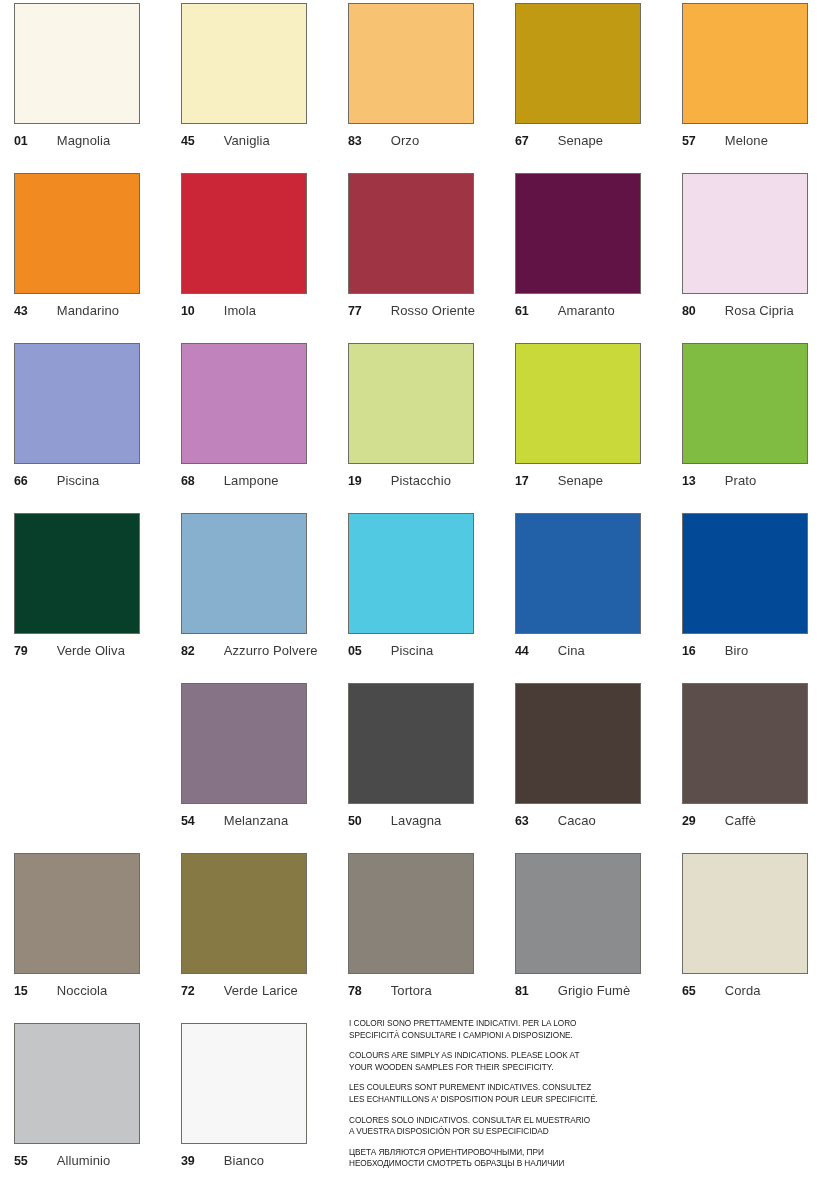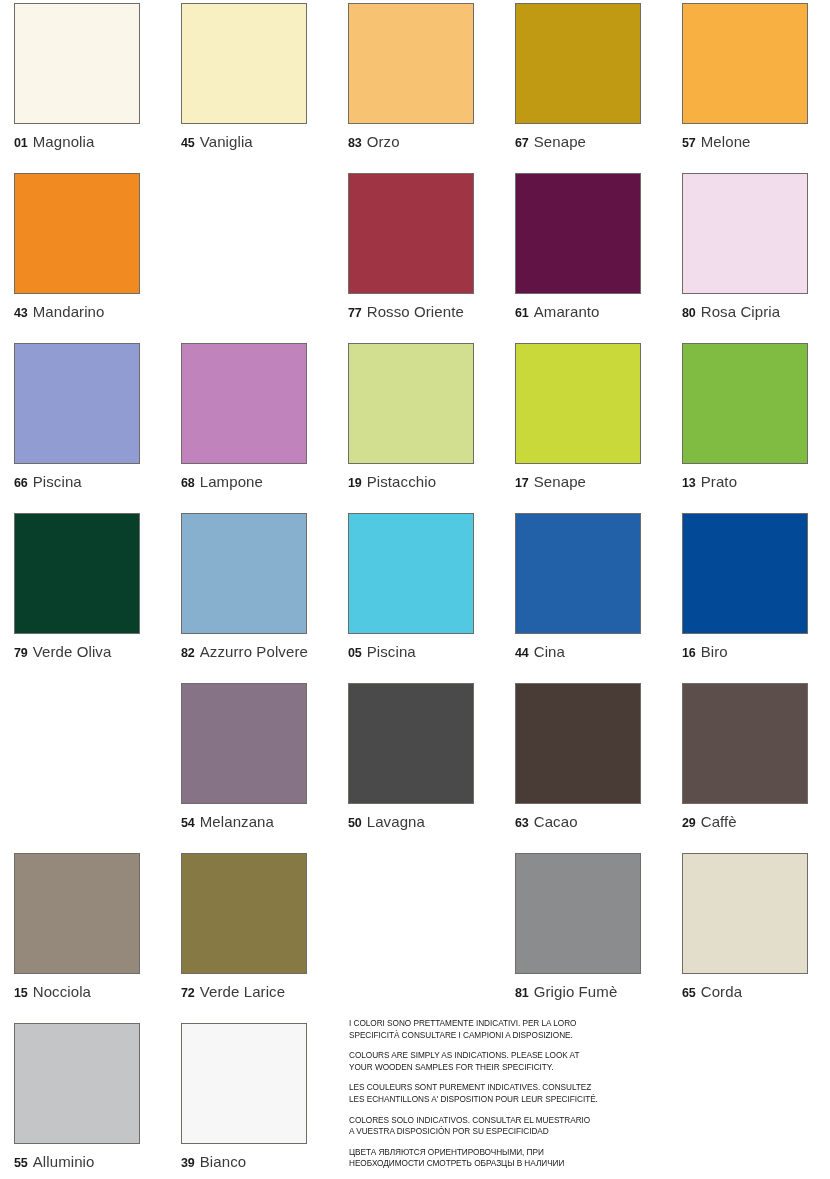--- a/index.html
+++ b/index.html
@@ -46,24 +46,25 @@
   }
 
   .swatch-code {
     font-size: 12.5px;
     font-weight: bold;
     color: #1a1a1a;
     letter-spacing: -0.1px;
   }
 
   .swatch-name {
-    font-size: 15px;
+    font-size: 13px;
     font-weight: normal;
     color: #3a3a3a;
     letter-spacing: 0.1px;
+    margin-left: 24px;
   }
 
   
   #disclaimer-block {
     position: absolute;
     left: 349px;
     top: 1018px;
     width: 300px;
   }
 
@@ -119,20 +120,27 @@
         <span class="swatch-name">Melone</span>
       </div>
     </div>
     <div class="swatch-cell" style="left: 14px; top: 173px;">
       <div class="swatch-chip" title="Mandarino" style="background: rgb(241, 138, 33); border-color: rgb(111, 107, 102);"></div>
       <div class="swatch-caption">
         <span class="swatch-code">43</span>
         <span class="swatch-name">Mandarino</span>
       </div>
     </div>
+    <div class="swatch-cell" style="left: 181px; top: 173px;">
+      <div class="swatch-chip" title="Imola" style="background: rgb(202, 38, 56); border-color: rgb(111, 107, 102);"></div>
+      <div class="swatch-caption">
+        <span class="swatch-code">10</span>
+        <span class="swatch-name">Imola</span>
+      </div>
+    </div>
     <div class="swatch-cell" style="left: 348px; top: 173px;">
       <div class="swatch-chip" title="Rosso Oriente" style="background: rgb(158, 52, 68); border-color: rgb(111, 107, 102);"></div>
       <div class="swatch-caption">
         <span class="swatch-code">77</span>
         <span class="swatch-name">Rosso Oriente</span>
       </div>
     </div>
     <div class="swatch-cell" style="left: 515px; top: 173px;">
       <div class="swatch-chip" title="Amaranto" style="background: rgb(98, 19, 70); border-color: rgb(111, 107, 102);"></div>
       <div class="swatch-caption">
@@ -252,20 +260,27 @@
         <span class="swatch-name">Nocciola</span>
       </div>
     </div>
     <div class="swatch-cell" style="left: 181px; top: 853px;">
       <div class="swatch-chip" title="Verde Larice" style="background: rgb(134, 121, 68); border-color: rgb(111, 107, 102);"></div>
       <div class="swatch-caption">
         <span class="swatch-code">72</span>
         <span class="swatch-name">Verde Larice</span>
       </div>
     </div>
+    <div class="swatch-cell" style="left: 348px; top: 853px;">
+      <div class="swatch-chip" title="Tortora" style="background: rgb(136, 130, 121); border-color: rgb(111, 107, 102);"></div>
+      <div class="swatch-caption">
+        <span class="swatch-code">78</span>
+        <span class="swatch-name">Tortora</span>
+      </div>
+    </div>
     <div class="swatch-cell" style="left: 515px; top: 853px;">
       <div class="swatch-chip" title="Grigio Fumè" style="background: rgb(138, 140, 142); border-color: rgb(111, 107, 102);"></div>
       <div class="swatch-caption">
         <span class="swatch-code">81</span>
         <span class="swatch-name">Grigio Fumè</span>
       </div>
     </div>
     <div class="swatch-cell" style="left: 682px; top: 853px;">
       <div class="swatch-chip" title="Corda" style="background: rgb(227, 221, 203); border-color: rgb(111, 107, 102);"></div>
       <div class="swatch-caption">

